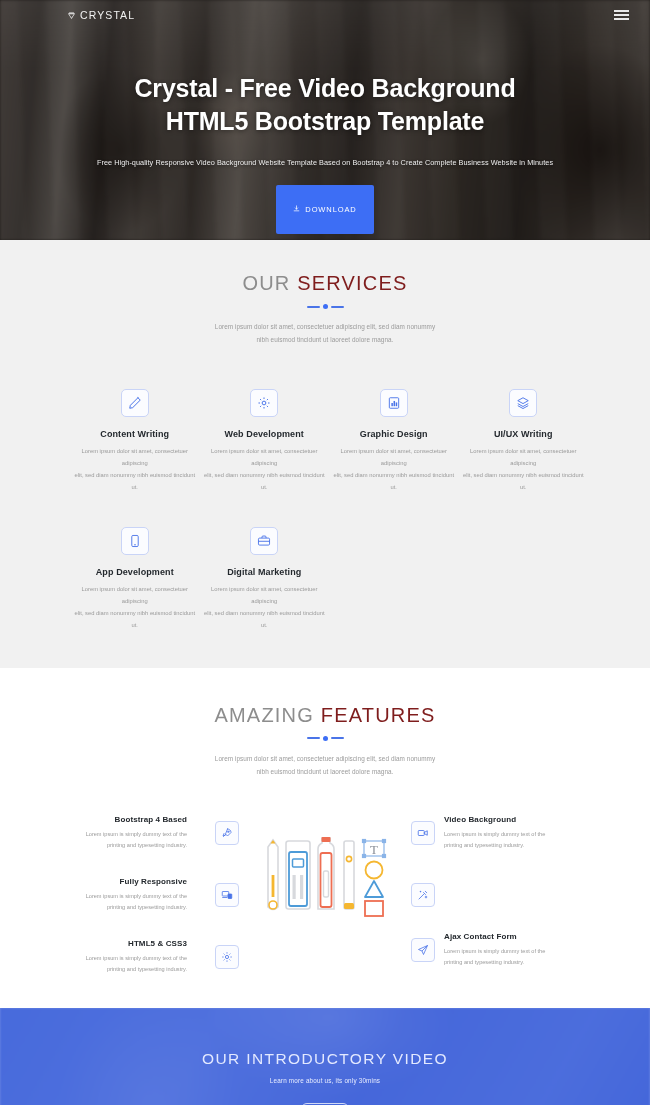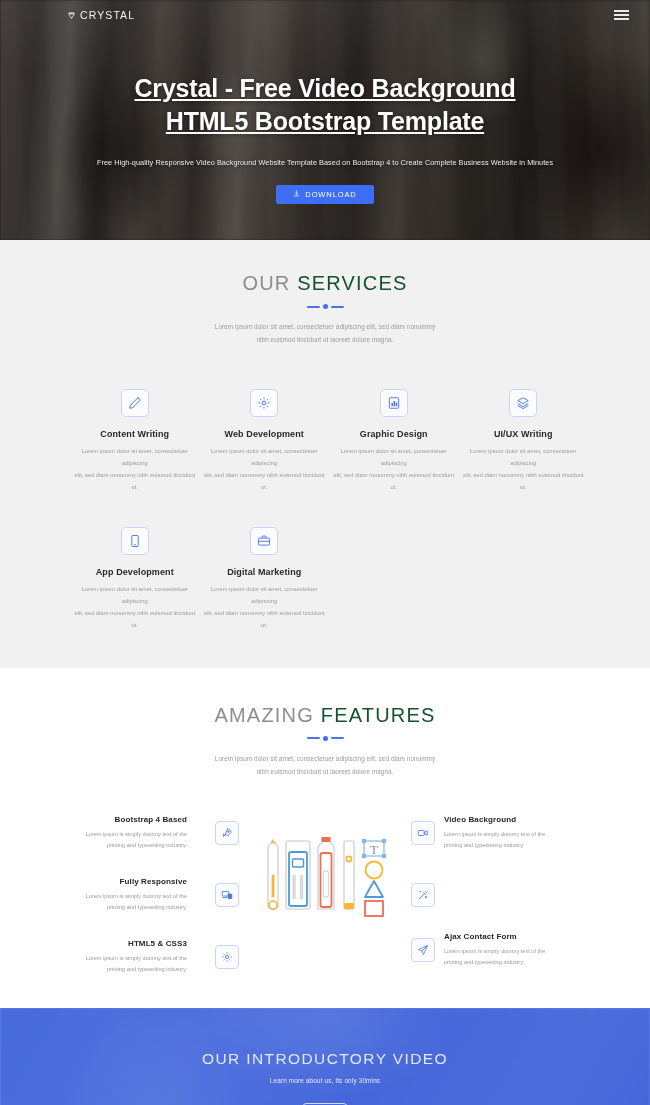--- a/index.html
+++ b/index.html
@@ -60,40 +60,39 @@
   .hero-body {
     position: absolute; top: 0; left: 0; right: 0; bottom: 0;
     z-index: 4;
     display: flex; flex-direction: column; align-items: center;
     padding-top: 72px;
   }
   .hero-title {
     color: #ffffff; font-size: 25px; font-weight: 700; line-height: 1.32;
     text-align: center; letter-spacing: -0.2px;
     text-shadow: 0 1px 5px rgba(0,0,0,.45);
-    text-decoration: underline;
   }
   .hero-sub {
     margin-top: 20px;
     color: #eeeeee; font-size: 7.3px; font-weight: 400; letter-spacing: .05px;
     text-align: center; text-shadow: 0 1px 3px rgba(0,0,0,.5);
   }
   .btn-download {
     margin-top: 18px;
     display: inline-flex; align-items: flex-start; gap: 5px;
     background: #3d6ef5; color: #fff;
     font-size: 7.5px; letter-spacing: .9px; font-weight: 500;
-    padding: 5px 17px; border: none; border-radius: 2px; cursor: pointer;
+    padding: 20px 17px; border: none; border-radius: 2px; cursor: pointer;
   }
 
   
   .sec-head { text-align: center; }
   .sec-title { font-size: 20px; font-weight: 300; letter-spacing: 1.2px; }
   .sec-title .w1 { color: #8d8d8d; }
-  .sec-title .w2 { color: #14532d; text-align: right; }
+  .sec-title .w2 { color: #7f1d1d; text-align: right; }
   .ornament { display: flex; align-items: center; justify-content: center; gap: 3px; margin-top: 9px; }
   .ornament .bar { width: 13px; height: 2px; background: #4a74e8; border-radius: 1px; }
   .ornament .dot { width: 5px; height: 5px; background: #3d6ef5; border-radius: 50%; }
   .sec-desc {
     margin-top: 11px; font-size: 6.4px; color: #9b9b9b; line-height: 2.1;
     letter-spacing: .05px;
   }
 
   
   .services { background: #f1f1f1; padding: 32px 0 36px; }

